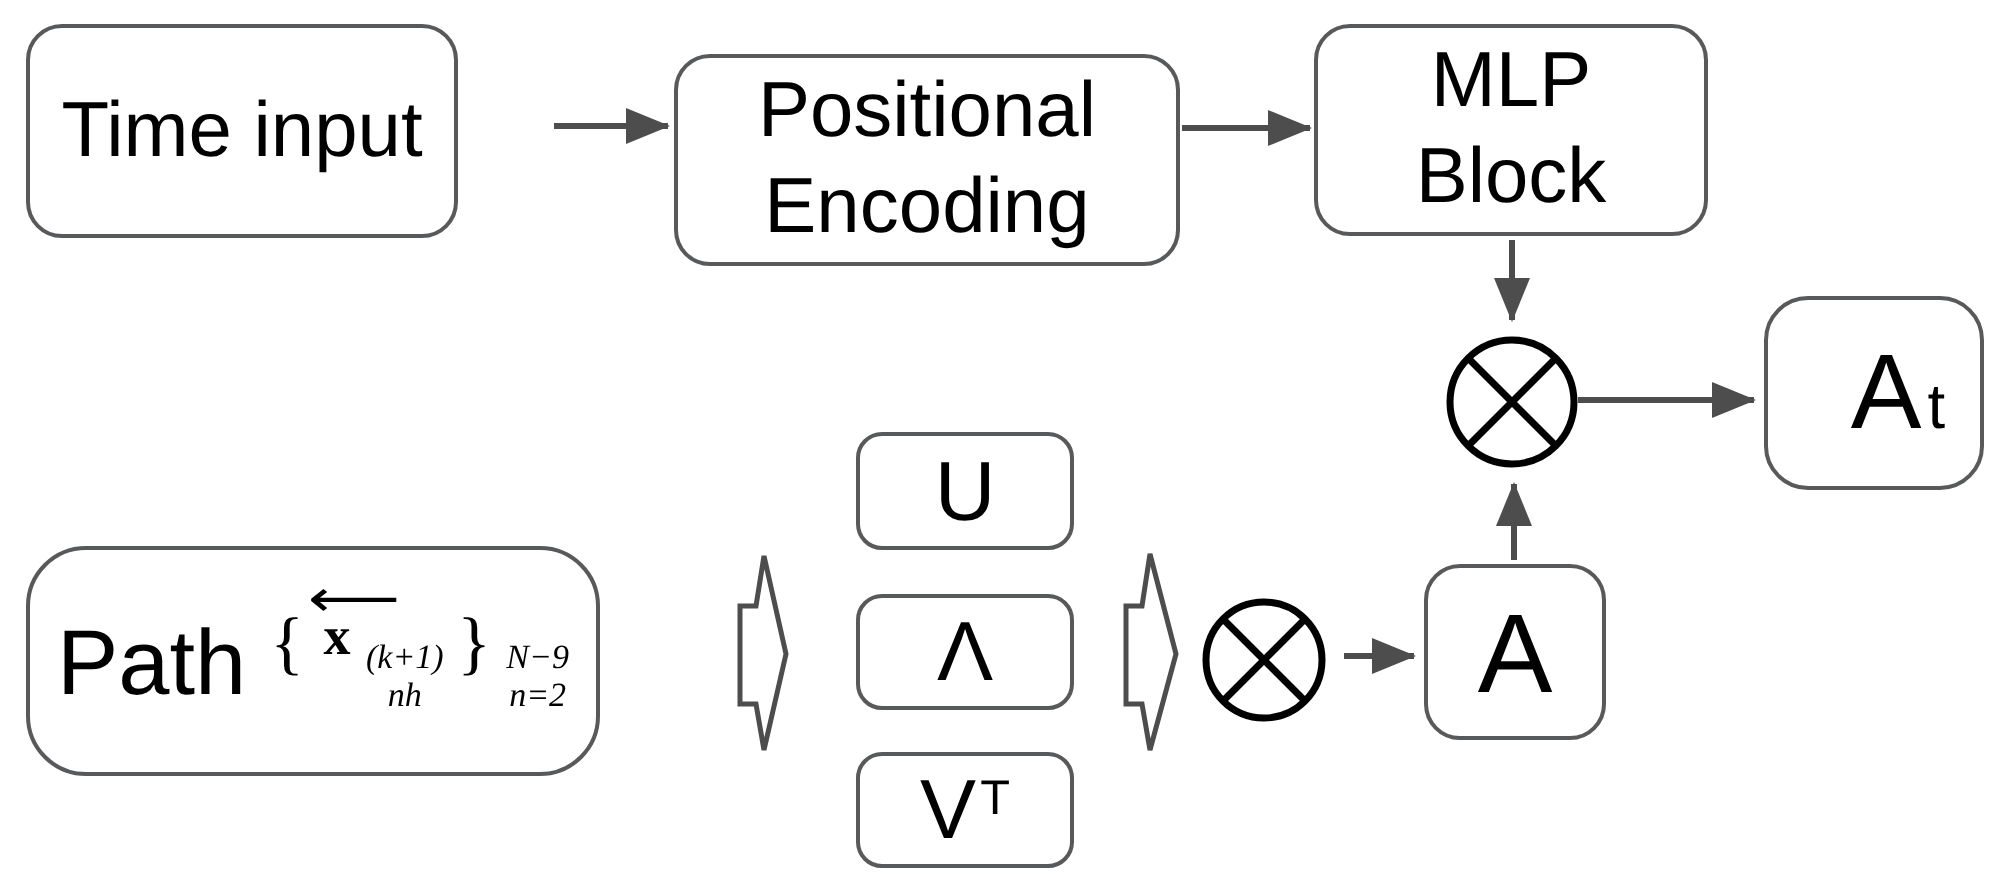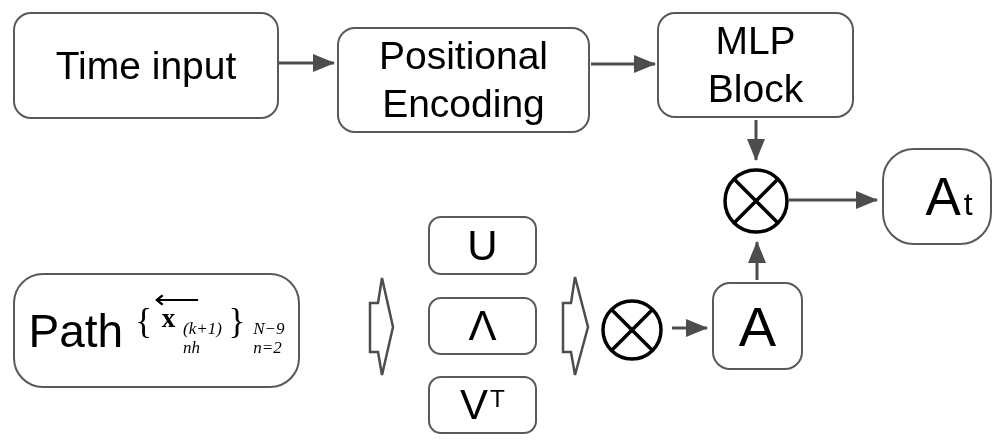--- a/index.html
+++ b/index.html
@@ -17,42 +17,42 @@
     position:absolute;
     border:2.5px solid #58595b;
     background:#ffffff;
     display:flex; align-items:center; justify-content:center;
     text-align:center;
     box-sizing:border-box;
     color:#000000;
   }
   .multiline { white-space:pre-line; line-height:1.22; }
 
-  .node-time   { left:13px;  top:12px;  width:266px; height:107px; border-radius:18px; font-size:39px; }
+  .node-time   { left:13px;  top:12px;  width:216px; height:107px; border-radius:18px; font-size:39px; }
   .node-pos    { left:337px; top:27px;  width:253px; height:106px; border-radius:18px; font-size:39px; }
   .node-mlp    { left:657px; top:12px;  width:197px; height:106px; border-radius:18px; font-size:39px; }
   .node-path   { left:13px;  top:273px; width:287px; height:115px; border-radius:30px; }
   .node-u      { left:428px; top:216px; width:109px; height:59px;  border-radius:13px; font-size:42px; }
   .node-lam    { left:428px; top:297px; width:109px; height:58px;  border-radius:13px; font-size:42px; }
   .node-vt     { left:428px; top:376px; width:109px; height:58px;  border-radius:13px; font-size:42px;align-items:center; }
   .node-a      { left:712px; top:282px; width:91px;  height:88px;  border-radius:18px; font-size:56px; }
-  .node-at     { left:882px; top:148px; width:110px; height:97px;  border-radius:32px; font-size:53px;padding-left:24px; }
+  .node-at     { left:882px; top:148px; width:110px; height:97px;  border-radius:22px; font-size:53px;padding-left:24px; }
 
   .sup-t { font-size:0.58em; vertical-align:0.5em; margin-left:2px; }
   .sub-t { font-size:0.6em;  margin-left:3px; }
 
   
   .path-content { display:flex; align-items:center; justify-content:center; gap:12px; }
   .path-word { font-size:46px; }
   .math { font-family:"Liberation Serif", serif; font-size:27px; line-height:1; white-space:nowrap; }
   .brace { font-size:1.3em; vertical-align:-0.15em; }
   .overx { position:relative; display:inline-block; font-weight:bold; margin-left:3px; }
   .oarr  { position:absolute; left:-8px; top:-0.72em; font-weight:normal; font-size:0.95em;
            transform:scaleX(1.25); transform-origin:left center; }
-  .ss { display:inline-flex; flex-direction:column; align-items:flex-start;
+  .ss { display:inline-flex; flex-direction:column; align-items:center;
         font-size:0.63em; font-style:italic; line-height:1.12;
         vertical-align:-0.42em; margin-left:1px; }
 </style>
 </head>
 <body>
 
 <div id="canvas">
 
   <svg id="wires" viewBox="0 0 1000 442" xmlns="http://www.w3.org/2000/svg">
     <defs>

